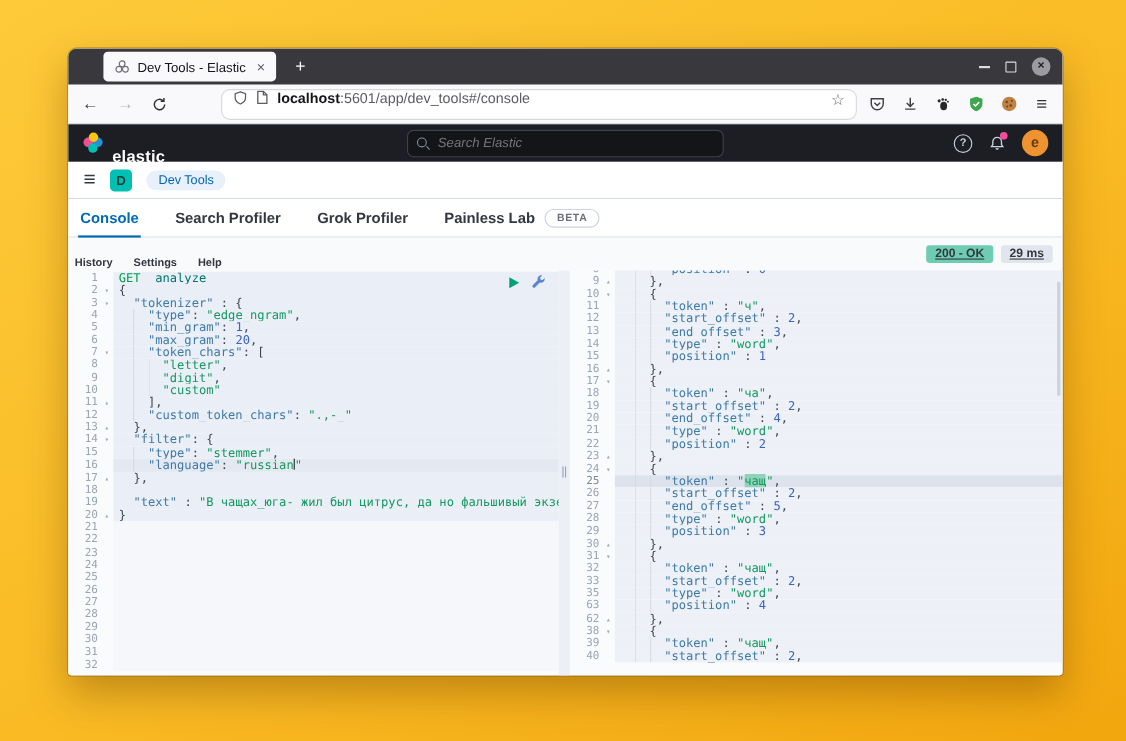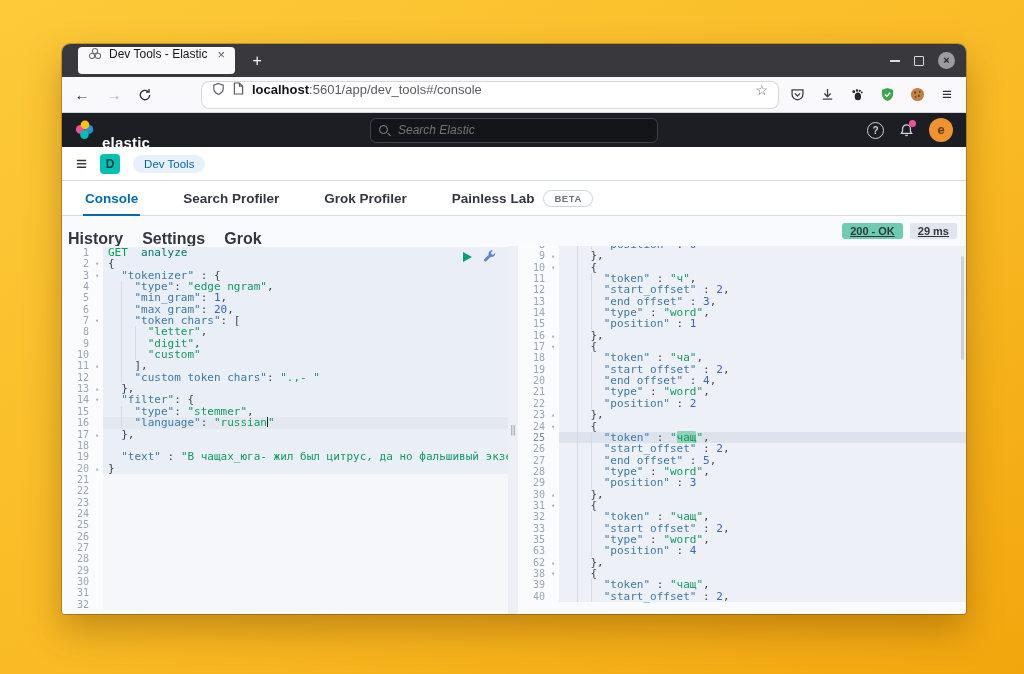--- a/index.html
+++ b/index.html
@@ -5,21 +5,21 @@
   html,body{margin:0;padding:0;}
   body{width:1024px;height:674px;overflow:hidden;font-family:"Liberation Sans",sans-serif;}
   .desktop{position:relative;width:1024px;height:674px;
     background:linear-gradient(150deg,#fdca39 0%,#f9ba24 55%,#f2a60e 100%);}
   .window{position:absolute;left:62px;top:44px;width:904px;height:570px;
     border-radius:8px 8px 3px 3px;overflow:hidden;background:#fff;
     box-shadow:0 0 0 1px rgba(0,0,0,.22),0 16px 36px rgba(105,60,0,.38);}
 
   
   .titlebar{height:33px;background:#38383d;display:flex;align-items:center;}
-  .btab{margin-left:16px;height:27px;display:flex;gap:7px;
+  .btab{margin-left:32px;height:27px;display:flex;align-items:center;gap:7px;
     padding:0 10px;background:#f9f9fb;border-radius:4px;max-width:190px;}
   .btab-title{font-size:12px;color:#15141a;white-space:nowrap;}
   .btab-close{font-size:13px;color:#5b5b66;padding-left:3px;}
   .newtab{margin-left:11px;color:#f9f9fb;font-size:16px;width:22px;text-align:center;}
   .win-controls{margin-left:auto;margin-right:11px;display:flex;align-items:center;gap:14px;}
   .wc-min{display:block;width:10px;height:2px;background:#dcdcdf;}
   .wc-max{display:block;width:8px;height:8px;border:1.5px solid #dcdcdf;border-radius:1px;}
   .wc-close{display:block;width:17px;height:17px;border-radius:50%;background:#9b9ba1;
     color:#222226;font-size:11px;font-weight:bold;text-align:center;line-height:17px;}
 
@@ -68,30 +68,30 @@
   .kmenu{font-size:19px;color:#343741;line-height:1;}
   .space-badge{width:20px;height:20px;border-radius:4px;color:#063f38;font-size:12px;
     font-weight:bold;text-align:center;line-height:20px;}
   .crumb{background:#e8f1fb;color:#0064b0;font-size:11.5px;font-weight:500;
     padding:3px 11px;border-radius:10px;}
 
   
   .ktabs{height:34px;background:#fff;border-bottom:1px solid #d3dae6;
     display:flex;align-items:center;gap:29px;padding:0 0 0 9px;}
   .ktab{position:relative;height:100%;display:flex;align-items:center;gap:9px;
-    font-size:13.5px;font-weight:700;color:#343741;padding:0 2px;margin-left:12px;}
+    font-size:13.5px;font-weight:700;color:#343741;padding:0 2px;}
   .ktab.active{color:#006bb4;}
   .ktab.active::after{content:'';position:absolute;left:0;right:0;bottom:-1px;height:2px;background:#006bb4;}
   .beta{border:1px solid #cbd3e0;border-radius:11px;padding:2px 10px;font-size:9.5px;
     font-weight:bold;color:#69707d;letter-spacing:.6px;}
 
   
   .ctoolbar{height:30px;background:#f9fafc;display:flex;align-items:center;padding:0 5px;}
   .cmenu{display:flex;gap:19px;padding-left:1px;}
-  .cmenu-item{font-size:16px;font-weight:600;color:#343741;margin-top:16px;}
+  .cmenu-item{font-size:10px;font-weight:600;color:#343741;margin-top:16px;}
   .badges{margin-left:auto;display:flex;gap:7px;margin-right:4px;}
   .badge{font-size:11px;font-weight:600;color:#343741;padding:2px 8px;border-radius:3px;text-decoration:underline;}
 
   
   .editors{height:368px;display:flex;background:#fafbfd;position:relative;}
   .pane{position:relative;overflow:hidden;}
   .pane.left{width:446px;}
   .pane.right{flex:1;}
   .divider{width:10px;background:#eceff5;position:relative;}
   .grip{position:absolute;top:178px;left:2px;color:#8b93a3;font-size:10px;
@@ -263,21 +263,21 @@
         <div class="ktab">
           <span>Painless Lab</span>
           <span class="beta">BETA</span>
         </div>
       </div>
 
     <div class="ctoolbar">
       <div class="cmenu" id="cmenu">
           <span class="cmenu-item">History</span>
           <span class="cmenu-item">Settings</span>
-          <span class="cmenu-item">Grok</span>
+          <span class="cmenu-item">Help</span>
         </div>
       <div class="badges">
         <span class="badge ok" style="background: rgb(109, 204, 177);">200 - OK</span>
         <span class="badge ms" style="background: rgb(224, 229, 238);">29 ms</span>
       </div>
     </div>
 
     <div class="editors">
       <div class="pane left">
         <div class="actions">

